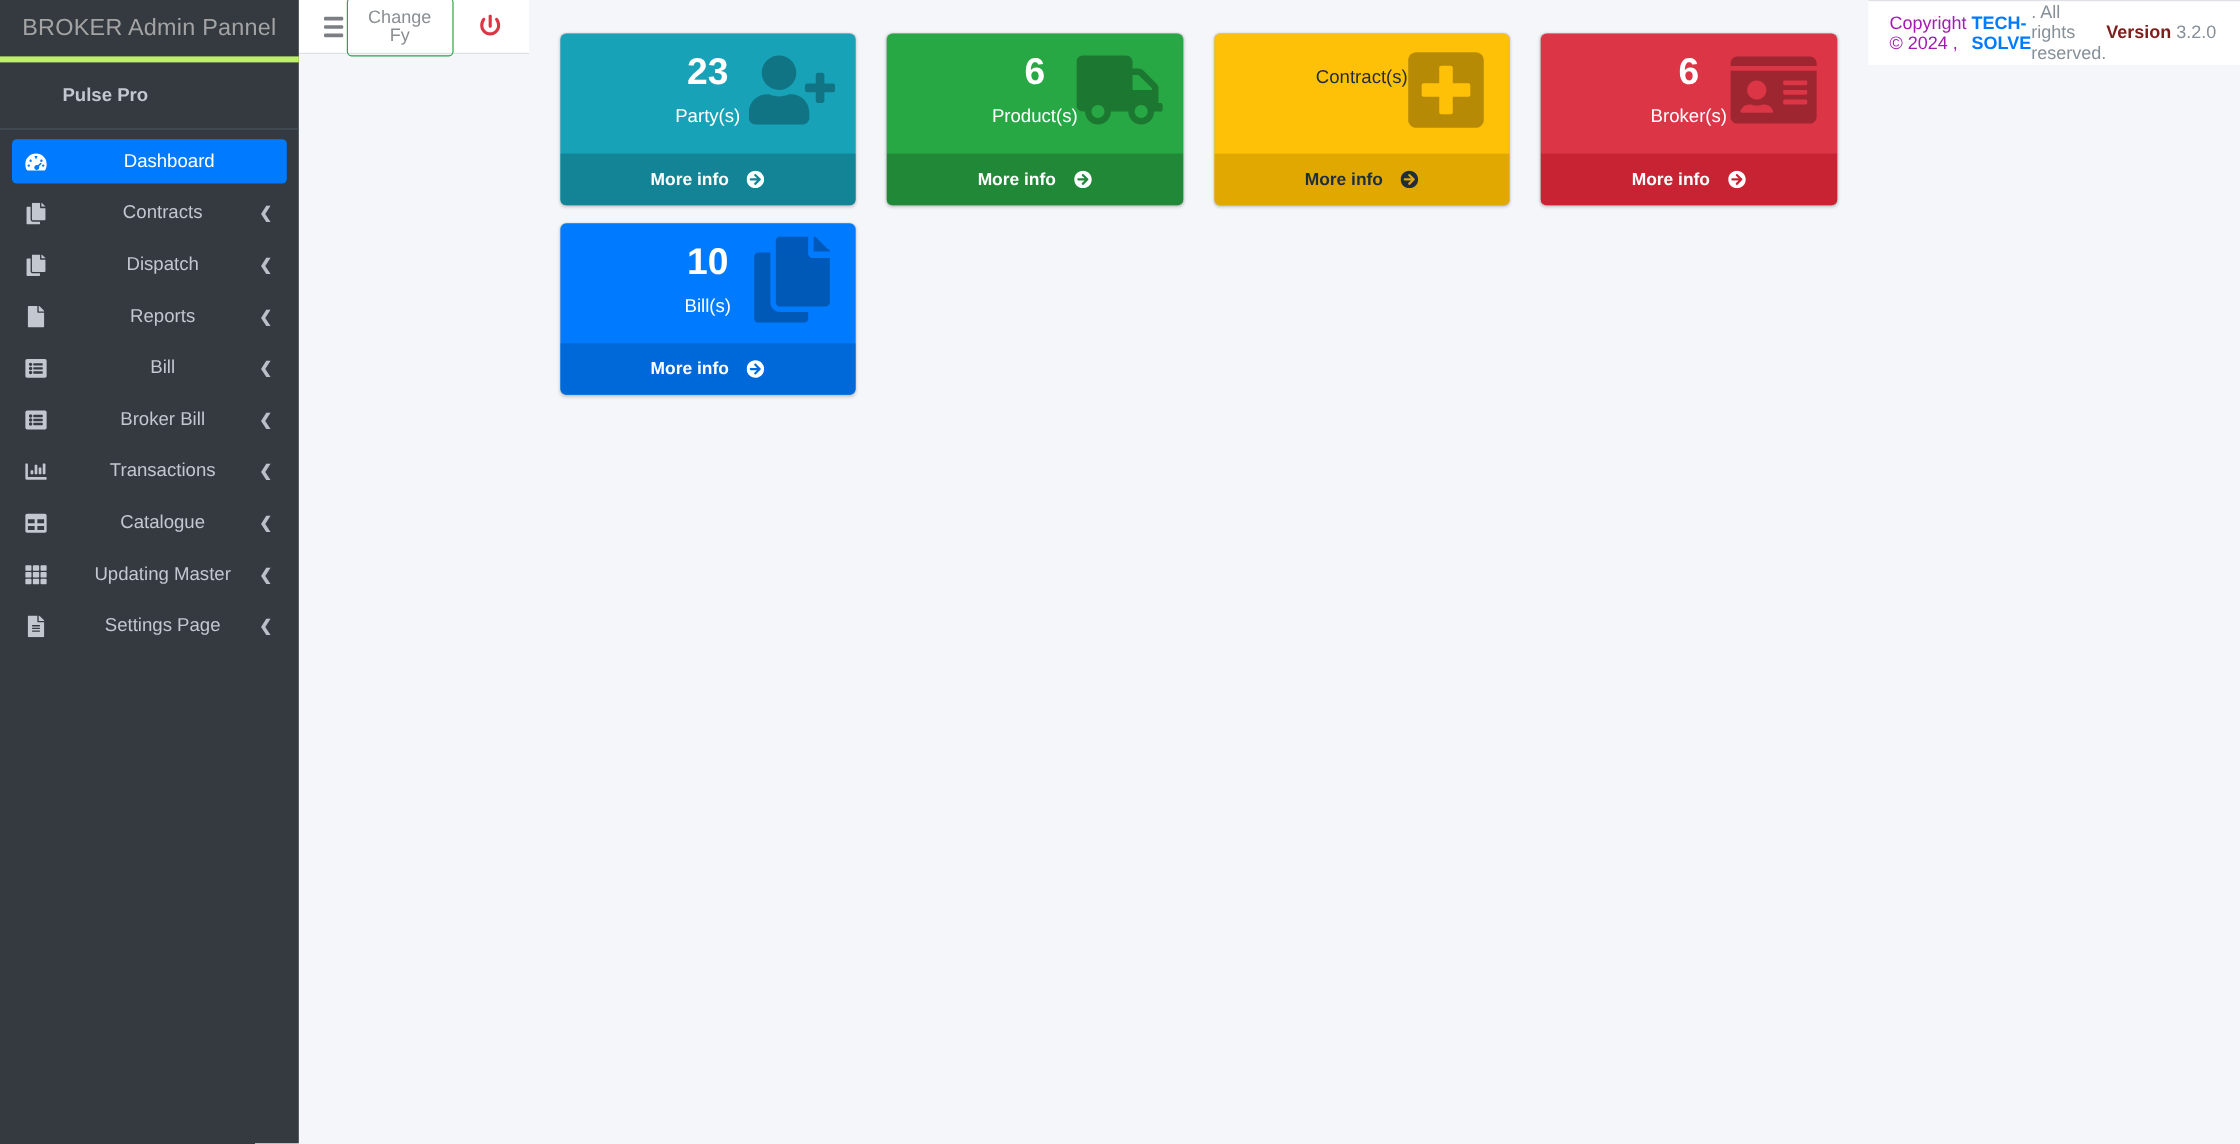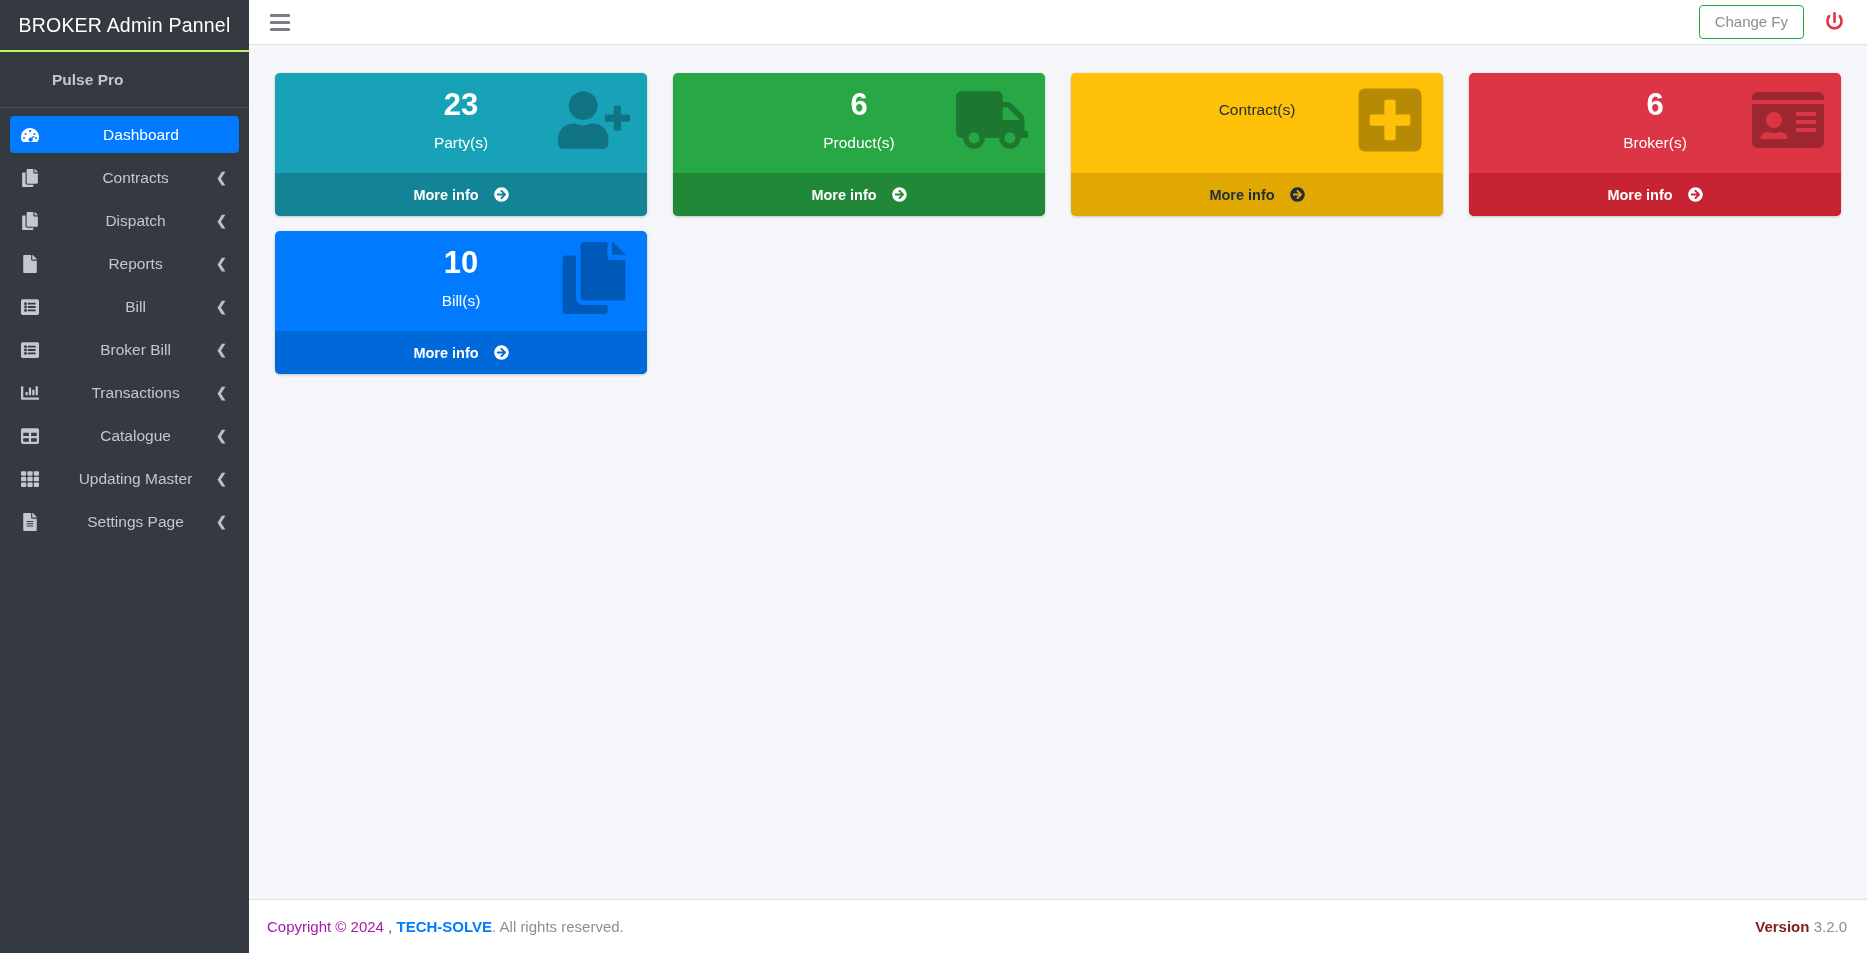--- a/index.html
+++ b/index.html
@@ -15,24 +15,24 @@
   .sidebar {
     width: 249px; height: 953px;
     background: #343a40;
     flex: 0 0 249px;
     display: flex; flex-direction: column;
     position: relative; z-index: 5;
   }
   .brand {
     height: 52px;
     display: flex; align-items: center; justify-content: center;
-    color: #ffffff;
+    color: #a3a3a3;
     font-size: 19.5px;
     letter-spacing: .2px;
-    border-bottom: 2px solid #bef264;
+    border-bottom: 5px solid #bef264;
   }
   .sub-brand {
     height: 56px;
     display: flex; align-items: center;
     padding-left: 52px;
     color: #c2c7d0;
     font-size: 15.5px;
     border-bottom: 1px solid #4b545c;
     font-weight: bold;
   }
@@ -58,21 +58,21 @@
   .nav-item .ico svg { display: block; }
   .nav-item .lbl { flex: 1 1 auto; white-space: nowrap; }
   .nav-item .chev {
     flex: 0 0 auto; font-size: 13px; line-height: 1;
     opacity: .95; font-weight: bold;
   }
 
   
   .main {
     flex: 1 1 auto; height: 953px;
-    display: flex; flex-direction: column;
+    display: flex; flex-direction: row;
     background: #f4f6f9;
     min-width: 0;
   }
   .topbar {
     height: 45px; flex: 0 0 45px;
     background: #fff;
     border-bottom: 1px solid #dee2e6;
     display: flex; align-items: center;
     padding: 0 20px 0 18px;
   }

